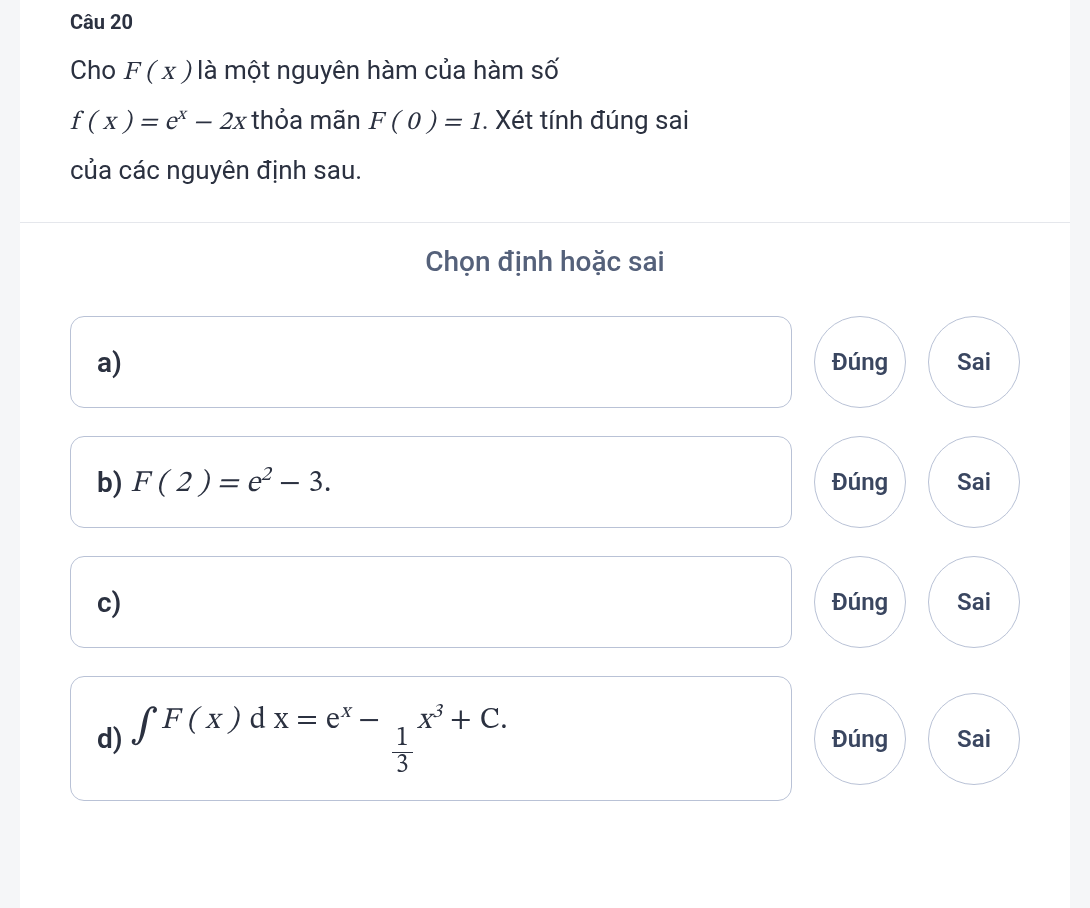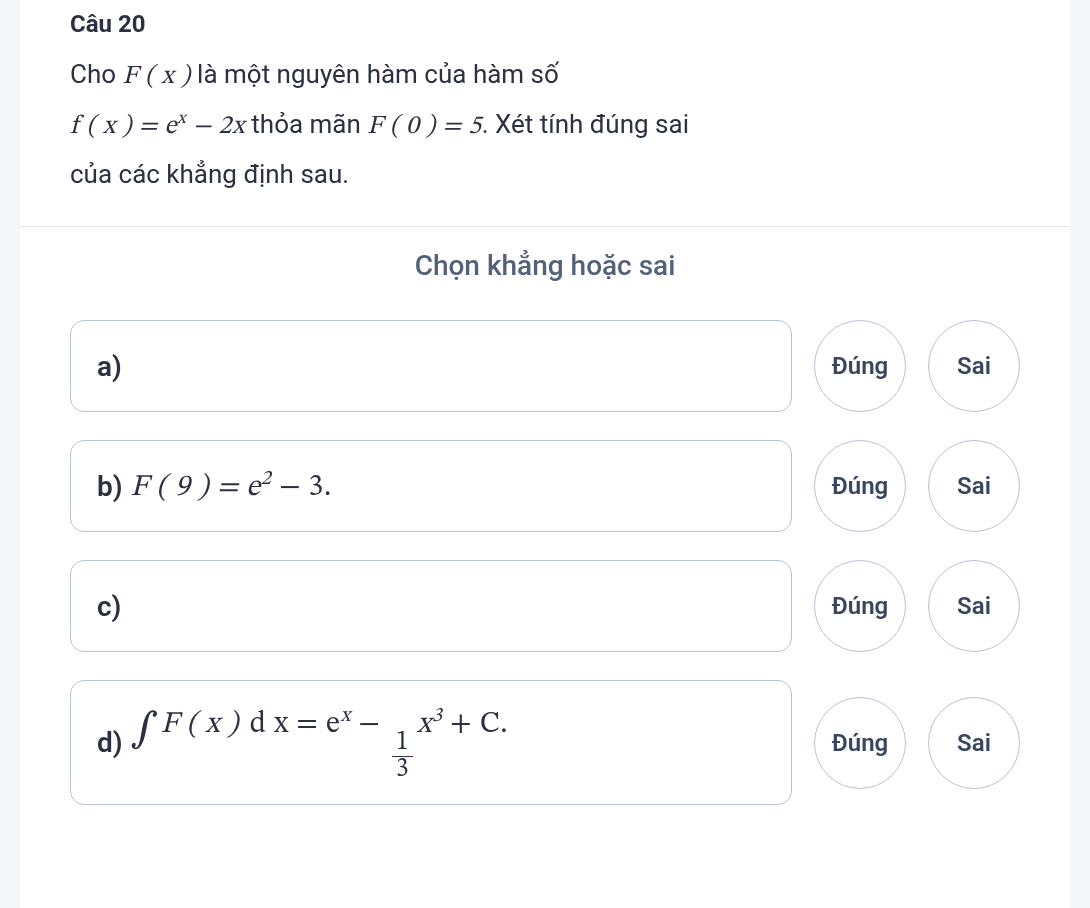--- a/index.html
+++ b/index.html
@@ -15,21 +15,21 @@
     background: #ffffff;
     margin: 0 20px;
     padding: 0 50px 0 50px;
     height: 908px;
   }
   .question-header {
     padding-top: 10px;
   }
   .question-number {
     font-weight: 700;
-    font-size: 24px;
+    font-size: 20px;
     color: #2b3140;
     margin-bottom: 12px;
   }
   .question-prompt {
     font-size: 26px;
     color: #2b3140;
     line-height: 1.85;
     margin-bottom: 12px;
   }
   .math {
@@ -117,44 +117,44 @@
 </head>
 <body>
 
 <div class="page">
 
   <div class="question-header">
     <div class="question-number">Câu 20</div>
 
     <div class="question-prompt">
       <span>Cho </span><span class="math">F ( x )</span><span> là một nguyên hàm của hàm số</span><br>
-      <span class="math"><span>f ( x ) = e</span><span class="sup">x</span><span> − 2x</span></span><span> thỏa mãn </span><span class="math">F ( 0 ) = 5</span><span>. Xét tính đúng sai</span><br>
-      <span>của các khẳng định sau.</span>
+      <span class="math"><span>f ( x ) = e</span><span class="sup">x</span><span> − 2x</span></span><span> thỏa mãn </span><span class="math">F ( 0 ) = 1</span><span>. Xét tính đúng sai</span><br>
+      <span>của các nguyên định sau.</span>
     </div>
   </div>
 
   <hr class="divider">
 
-  <div class="instruction">Chọn khẳng hoặc sai</div>
+  <div class="instruction">Chọn định hoặc sai</div>
 
   <div class="option-row">
     <div class="option-box">
       <span class="olabel">a)</span>
     </div>
     <div class="choices">
       <div class="choice-btn">Đúng</div>
       <div class="choice-btn">Sai</div>
     </div>
   </div>
 
   <div class="option-row">
     <div class="option-box">
       <span class="olabel">b)</span>
       <span class="math">
-        <span>F ( 9 ) = e</span><span class="sup rm">2</span><span class="rm"> − 3.</span>
+        <span>F ( 2 ) = e</span><span class="sup rm">2</span><span class="rm"> − 3.</span>
       </span>
     </div>
     <div class="choices">
       <div class="choice-btn">Đúng</div>
       <div class="choice-btn">Sai</div>
     </div>
   </div>
 
   <div class="option-row">
     <div class="option-box">

